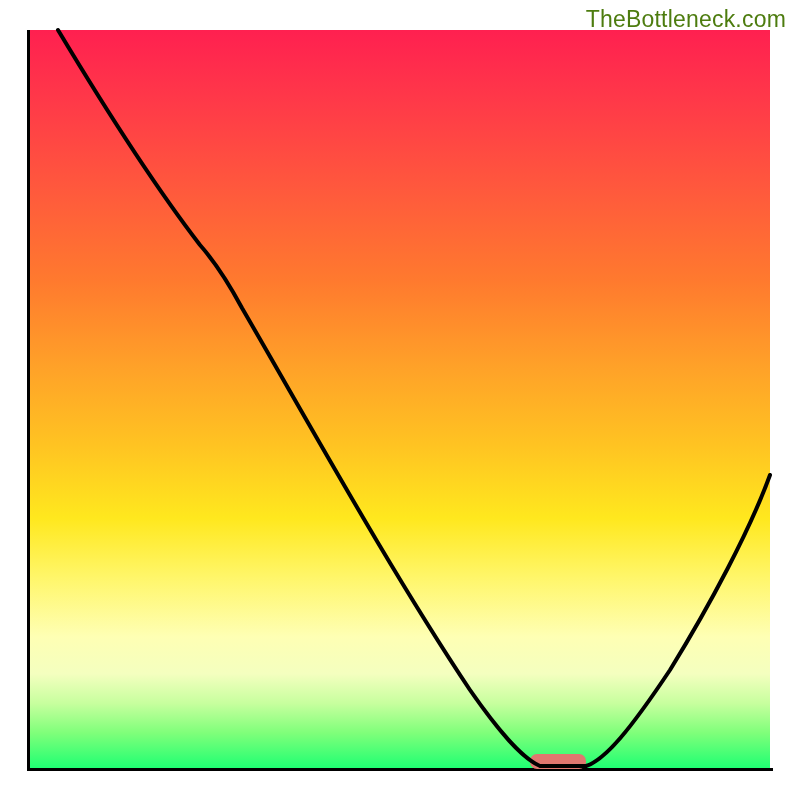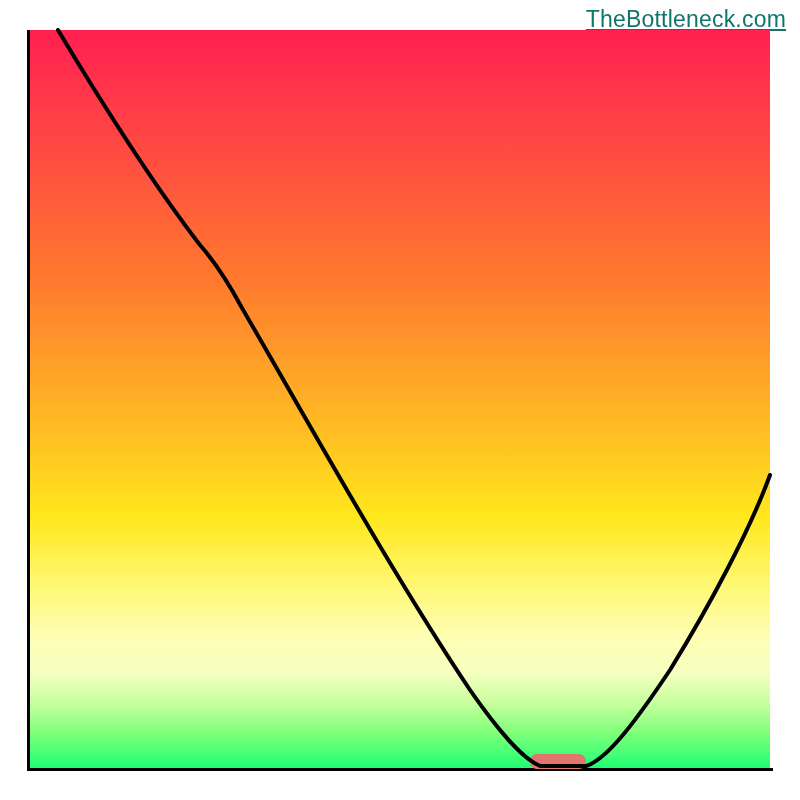--- a/index.html
+++ b/index.html
@@ -13,26 +13,25 @@
   }
   .stage {
     position: relative;
     width: 800px;
     height: 800px;
   }
   .watermark {
     position: absolute;
     top: 6px;
     right: 14px;
-    color: #0f766e;
+    color: #4d7c0f;
     font-size: 23px;
     font-weight: 500;
     letter-spacing: 0.2px;
     user-select: none;
-    text-decoration: underline;
   }
   
   .plot {
     position: absolute;
     left: 30px;
     top: 30px;
     width: 740px;
     height: 740px;
     box-sizing: border-box;
     

